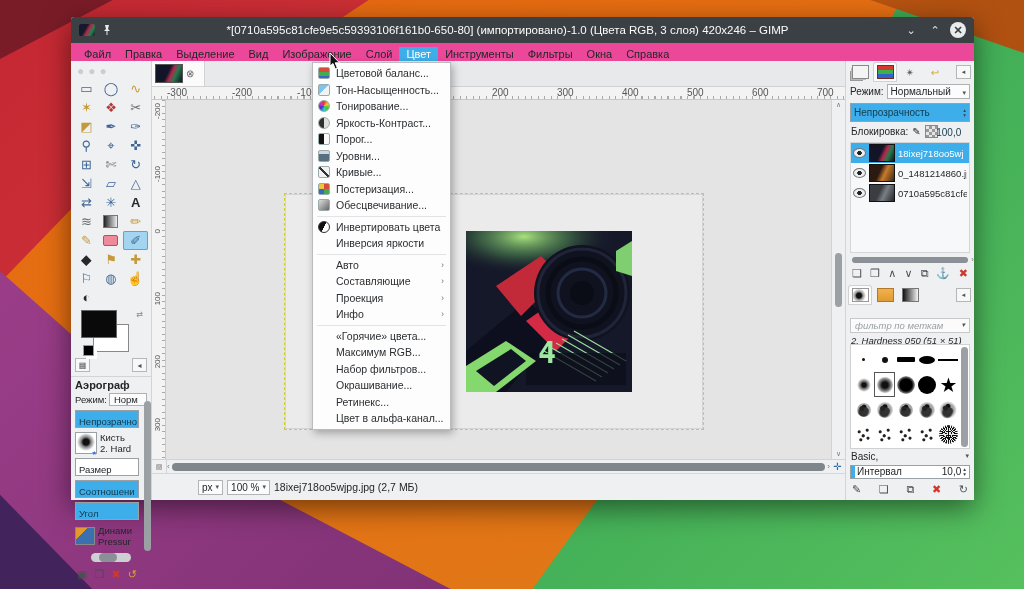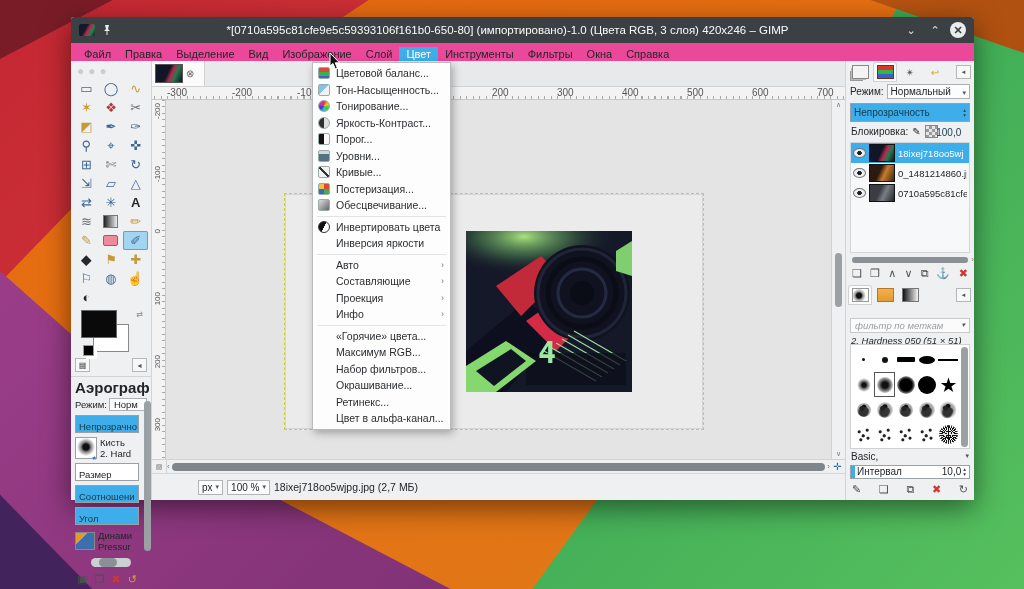--- a/index.html
+++ b/index.html
@@ -50,21 +50,21 @@
   .grad-chip{width:13px;height:11px;border:1px solid #777;background:linear-gradient(90deg,#222,#eee);}
   .fgbg{position:relative;height:44px;margin:2px 6px 0;}
   .bgsw{position:absolute;left:16px;top:14px;width:34px;height:26px;background:#fff;border:1px solid #888;}
   .fgsw{position:absolute;left:4px;top:0;width:34px;height:26px;background:#0a0a0a;border:1px solid #666;}
   .swmini{position:absolute;left:6px;bottom:-2px;width:9px;height:9px;background:#000;border:1px solid #999;box-shadow:3px 3px 0 #fff;}
   .swrst{position:absolute;right:2px;top:0;font-size:8px;color:#888;}
   .tbfoot{display:flex;justify-content:space-between;padding:4px 4px 2px;}
   .mini-btn{width:13px;height:12px;border:1px solid #b4b6b8;background:#f7f8f8;font-size:8px;
      display:flex;align-items:center;justify-content:center;color:#555;}
   .topts{border-top:1px solid #d2d4d6;margin-top:2px;padding:2px 4px 0;position:relative;}
-  .topts-title{font-weight:bold;font-size:15px;}
+  .topts-title{font-weight:bold;font-size:11px;}
   .mode-mini{display:flex;align-items:center;gap:2px;font-size:9.5px;margin:2px 0;}
   .mode-mini .box{border:1px solid #aeb0b2;background:#fcfcfc;padding:0 4px;flex:1;}
   .sl{height:16px;border:1px solid #9aa0a4;background:#fff;font-size:9.5px;
      display:flex;align-items:flex-end;padding:0 3px;margin:4px 8px 0 0;position:relative;white-space:nowrap;overflow:hidden;}
   .sl.full{background:#3daee9;color:#12384a;}
   .brushrow{display:flex;gap:3px;align-items:center;margin:4px 8px 0 0;font-size:9.5px;}
   .bthumb{width:20px;height:20px;border:1px solid #9aa0a4;background:
      radial-gradient(circle at 50% 45%,#111 0 3px,rgba(0,0,0,.45) 5px,#fff 9px);position:relative;flex:none;}
   .bthumb::after{content:"★";position:absolute;right:-1px;bottom:-3px;font-size:6px;color:#3a6fd8;}
   .dynrow{display:flex;gap:3px;align-items:center;margin:5px 8px 0 0;font-size:9.5px;}

